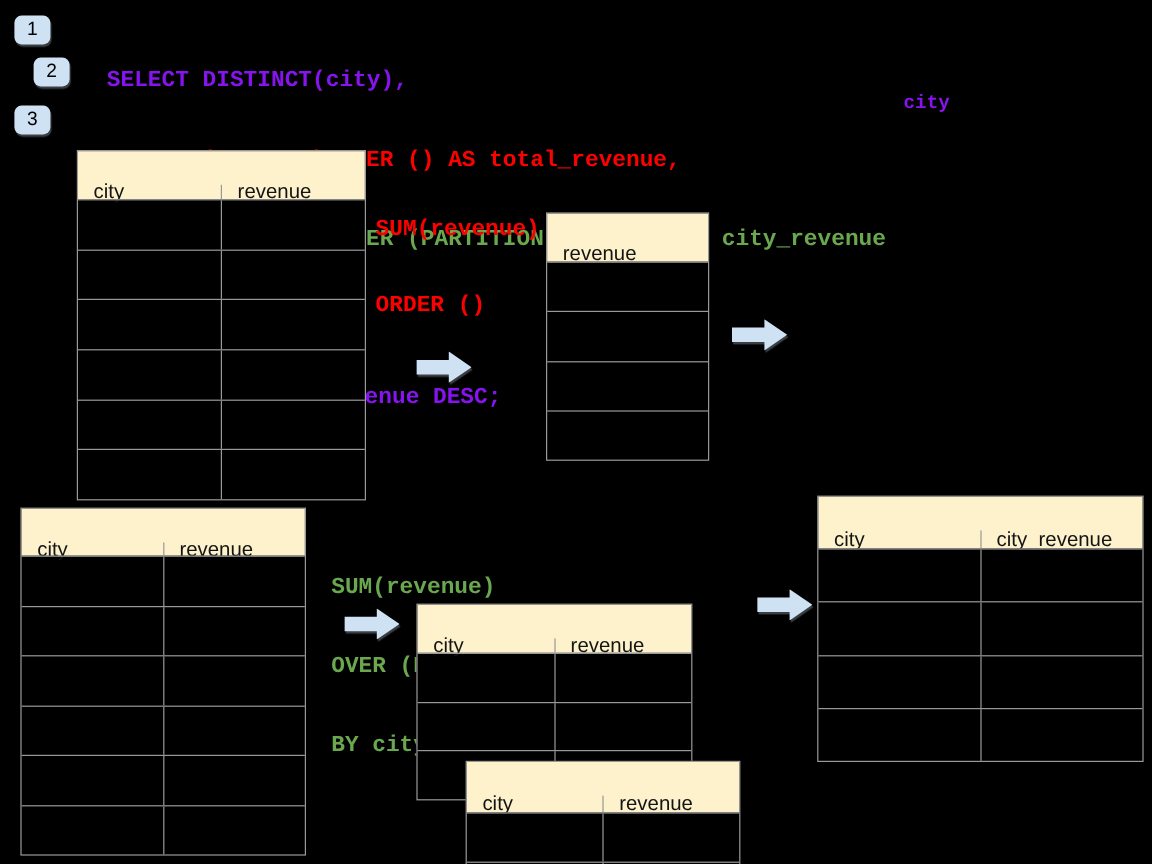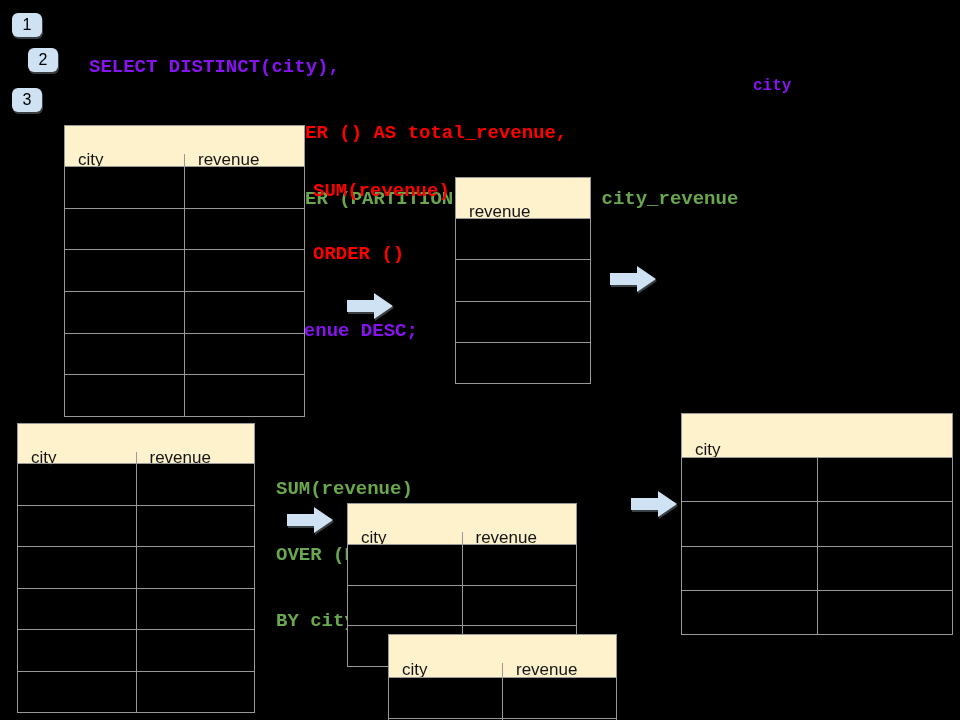--- a/index.html
+++ b/index.html
@@ -201,20 +201,21 @@
         <div class="td"></div>
       </div>
       <div class="tr">
         <div class="td"></div>
         <div class="td"></div>
       </div>
     </div>
   <div class="table t6">
       <div class="tr thead">
         <div class="th">city</div>
+        <div class="th">city_revenue</div>
       </div>
       <div class="tr">
         <div class="td"></div>
         <div class="td"></div>
       </div>
       <div class="tr">
         <div class="td"></div>
         <div class="td"></div>
       </div>
       <div class="tr">

